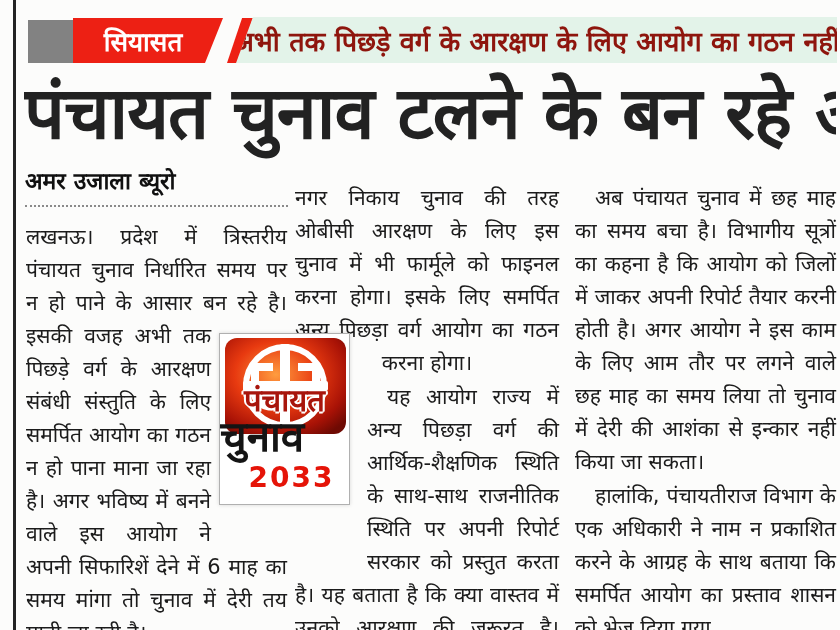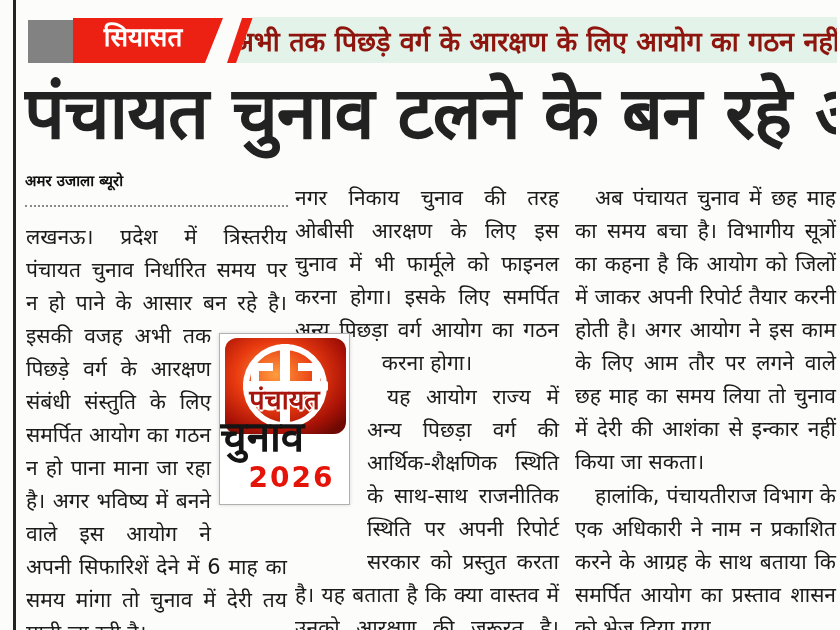--- a/index.html
+++ b/index.html
@@ -9,21 +9,21 @@
     background:#fcfcfb; font-family:"DejaVu Sans","Liberation Sans",sans-serif;
     color:#1c1c1c;
   }
   .left-rule { position:absolute; left:13px; top:0; width:3px; height:630px; background:#242424; }
 
   
   .gray-block { position:absolute; left:28px; top:20px; width:46px; height:43px; background:#828282; }
   .section-tab {
     position:absolute; left:73px; top:18px; width:150px; height:45px;
     background:#ed2014; clip-path:polygon(0 0,100% 0,calc(100% - 18px) 100%,0 100%);
-    display:flex; justify-content:center;
+    display:flex; align-items:center; justify-content:center;
   }
   .section-tab span { color:#fff; font-size:26px; font-weight:800; padding-right:10px; }
   .red-sliver {
     position:absolute; left:227px; top:18px; width:26px; height:45px;
     background:#ed2014; clip-path:polygon(58% 0,100% 0,42% 100%,0 100%);
   }
   .kicker-strip {
     position:absolute; left:236px; top:17px; width:601px; height:46px;
     background:#e3f3e9; clip-path:polygon(17px 0,100% 0,100% 100%,0 100%);
     display:flex; align-items:center; justify-content:center;
@@ -38,38 +38,38 @@
     letter-spacing:-1px; white-space:nowrap; overflow:hidden;
   }
 
   
   .col { position:absolute; font-size:21px; line-height:33px; text-align:justify; color:#1b1b1b; }
   .col p { margin:1px; }
   .col1 { left:25px;  top:166px; width:263px; height:464px; }
   .col2 { left:294px; top:181px; width:266px; height:449px; }
   .col3 { left:574px; top:181px; width:263px; height:449px; }
 
-  .byline { font-size:15px; font-weight:800; color:#101010; line-height:30px; padding-bottom:9px;
+  .byline { font-size:23px; font-weight:800; color:#101010; line-height:30px; padding-bottom:9px;
             border-bottom:2px dotted #8a8a8a; margin-bottom:14px; text-align:left; }
   .dateline { font-weight:400; }
   .indent { text-indent:20px; }
   .center-last { text-align-last:center; }
 
   .sp-r { float:right; width:76px; height:205px; }
   .sp-l { float:left;  width:72px; height:168px; }
 
   
   .logo {
     position:absolute; left:219px; top:333px; width:131px; height:172px;
     background:#fff; border:1px solid #b0b0b0; z-index:5; overflow:hidden;
     box-shadow:0 0 4px rgba(0,0,0,0.15);
   }
   .logo svg { position:absolute; left:5px; top:4px; }
   .logo-t1 { position:absolute; top:51px; left:0; width:100%; text-align:center;
-             font-size:27px; font-weight:800; color:#a8150c; line-height:30px;
+             font-size:31px; font-weight:800; color:#a8150c; line-height:30px;
              text-shadow:-2px 0 #fff,2px 0 #fff,0 -2px #fff,0 2px #fff,-1px -1px #fff,1px 1px #fff; }
   .logo-t2 { position:absolute; top:80px; left:0; width:100%; text-align:left;
              font-size:42px; font-weight:900; color:#141414; line-height:46px; }
   .logo-t3 { position:absolute; top:127px; left:0; width:100%; text-align:center;
              font-size:28px; font-weight:800; color:#e51408; letter-spacing:2px; padding-left:14px; }
 </style>
 </head>
 <body>
 
 <div class="page">
@@ -115,15 +115,15 @@
       <rect x="0" y="0" width="121" height="96" rx="12" fill="url(#lg)"></rect>
       <circle cx="60" cy="48" r="39" fill="none" stroke="#ffffff" stroke-width="6"></circle>
       <rect x="55" y="6" width="10" height="84" rx="2" fill="#ffffff"></rect>
       <rect x="18" y="43" width="85" height="10" rx="2" fill="#ffffff"></rect>
       <path d="M26,25 h22 v8 h-14 v10 h-8 z" fill="#ffffff"></path>
       <path d="M73,25 h22 v18 h-8 v-10 h-14 z" fill="#ffffff"></path>
       <path d="M26,58 A20,20 0 0 0 50,72 L40,58 Z" fill="#ffffff"></path>
     </svg>
     <div class="logo-t1">पंचायत</div>
     <div class="logo-t2">चुनाव</div>
-    <div class="logo-t3">2026</div>
+    <div class="logo-t3">2033</div>
   </div>
 </div>
 
 </body></html>

